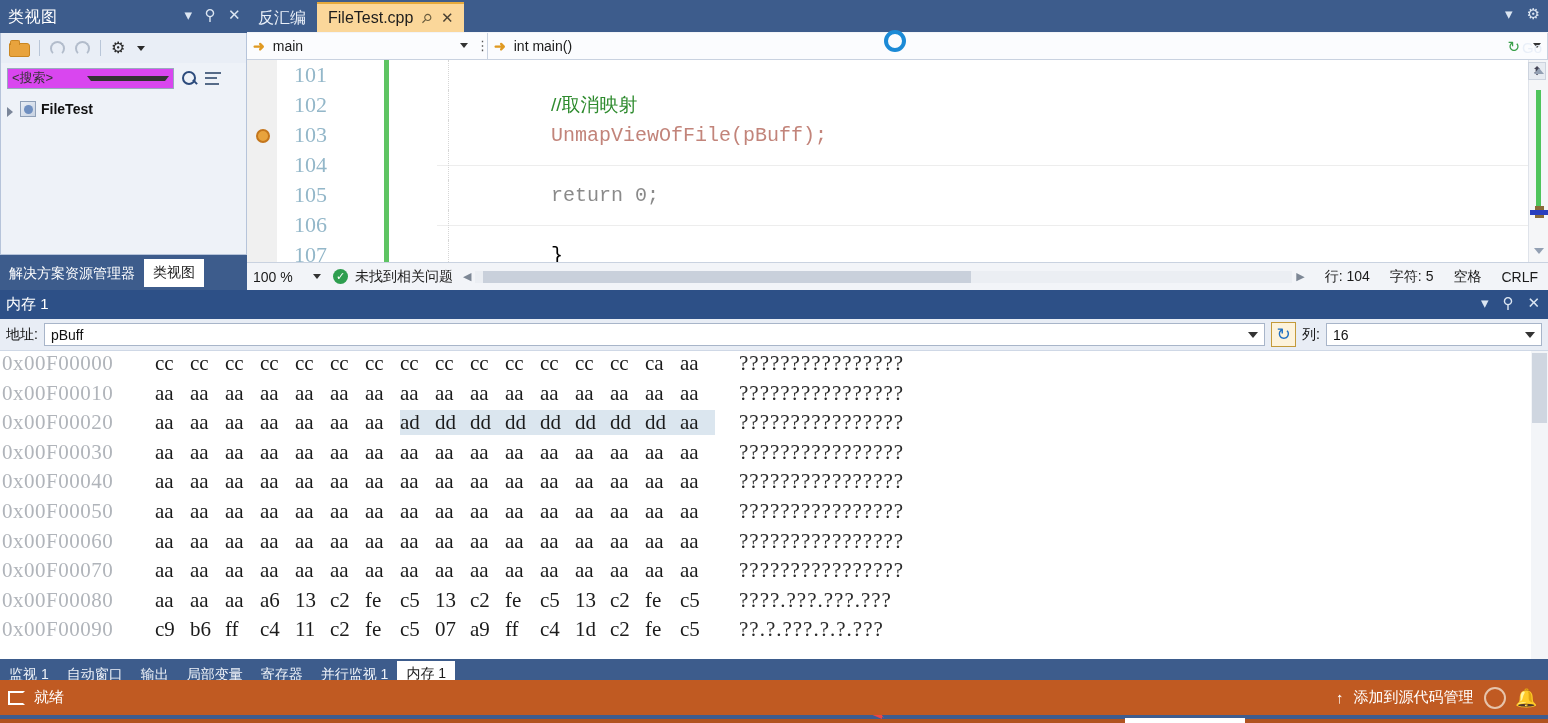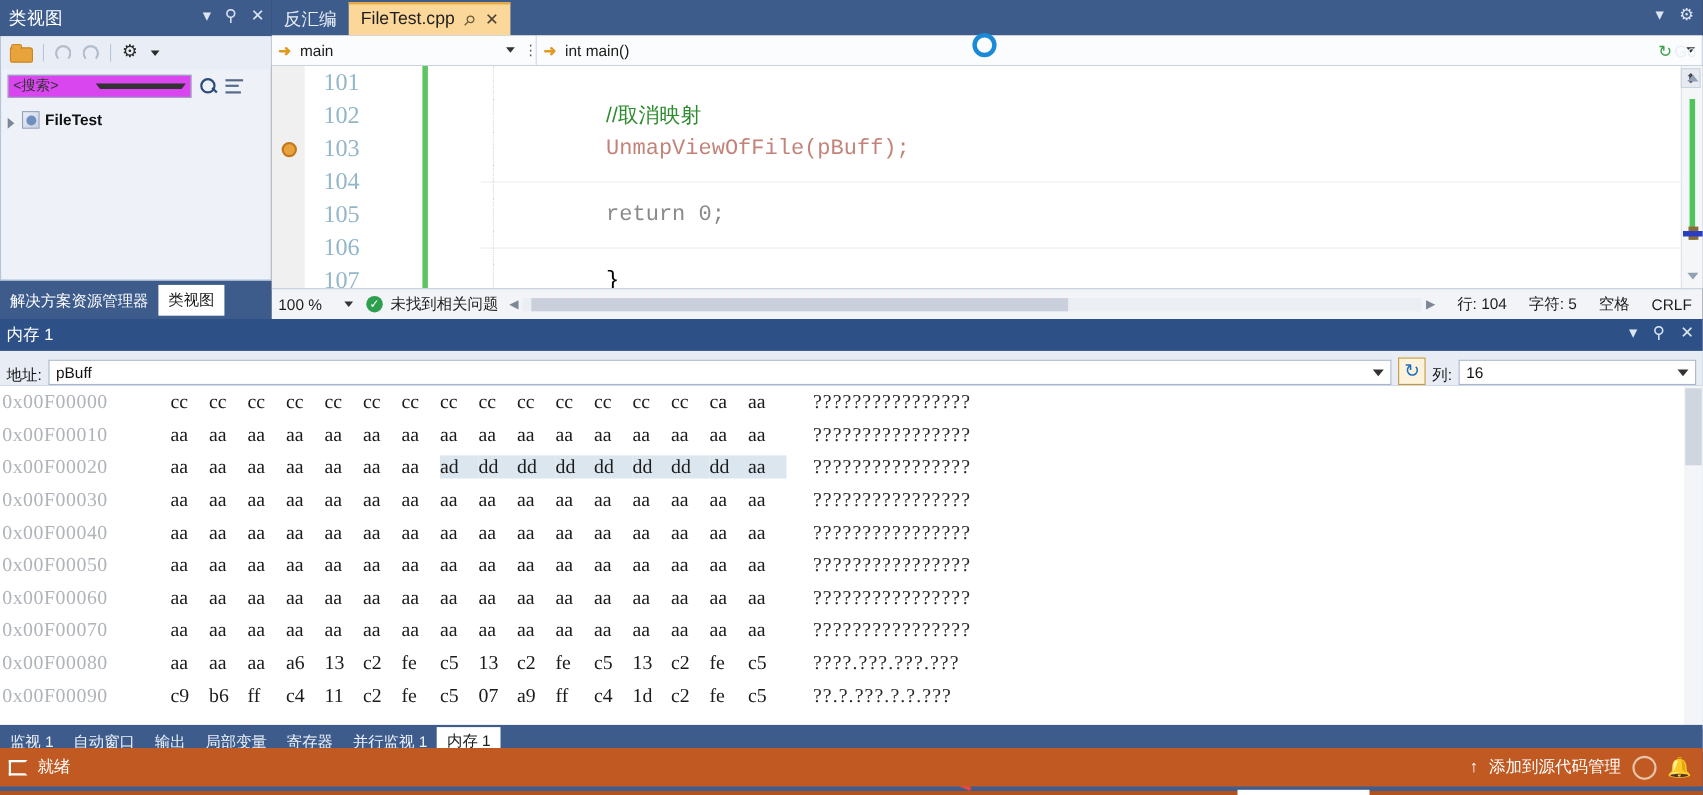--- a/index.html
+++ b/index.html
@@ -98,28 +98,28 @@
   .split-ico { position:absolute; right:2px; top:2px; width:18px; height:18px; background:#e7ebf1; border:1px solid #ccd3de; color:#445; font-size:12px; display:flex;align-items:center;justify-content:center;}
   .go-btn { display:flex; align-items:center; gap:2px; }
   .go-arrow { color:#3aa04a; font-size:15px; }
   .go-txt { font-size:15px; color:#e9eff8; }
   .blue-ring { position:absolute; left:884px; top:30px; width:22px; height:22px; border:4px solid #1b8ad6; border-radius:50%; }
 
   
   .memwin { position:absolute; left:0; top:290px; width:1548px; height:394px; background:#ffffff; }
   .mw-title { height:29px; background:#2d5087; color:#ffffff; font-size:15px; padding:5px 0 0 6px; position:relative;}
   .mw-title-ctrls { position:absolute; right:8px; top:5px; display:flex; gap:14px; align-items:center; }
-  .mw-addrbar { height:32px; background:#e8edf5; display:flex; align-items:flex-end; padding:0 6px; gap:6px; border-bottom:1px solid #cfd8e6;}
+  .mw-addrbar { height:32px; background:#e8edf5; display:flex; align-items:center; padding:0 6px; gap:6px; border-bottom:1px solid #cfd8e6;}
   .mw-lbl { font-size:14px; color:#101010; }
   .addr-input { flex:1; height:23px; background:#ffffff; border:1px solid #a8b5c9; display:flex; align-items:center; padding:0 6px; font-size:14px; color:#111; }
   .addr-dd { width:0;height:0;border-left:5px solid transparent;border-right:5px solid transparent;border-top:6px solid #333; margin-left:6px;}
   .refresh-btn { width:25px;height:25px; border:1px solid #c39a3a; background:#fdf3dc; display:flex;align-items:center;justify-content:center; color:#1f6fc4; font-size:17px;}
   .cols-input { width:216px; height:23px; background:#ffffff; border:1px solid #a8b5c9; display:flex; align-items:center; padding:0 6px; font-size:14px; color:#111;}
   .mw-grid { position:absolute; top:61px; left:0; width:1548px; height:312px; background:#ffffff; overflow:hidden; }
-  .mrow { height:29.6px; display:flex; align-items:center; font-family:"Liberation Serif", serif; font-size:18px; white-space:pre;}
+  .mrow { height:29.6px; display:flex; align-items:flex-start; font-family:"Liberation Serif", serif; font-size:21px; white-space:pre;}
   .maddr { width:155px; color:#b0b4ba; padding-left:2px; letter-spacing:.5px;}
   .mbytes { display:flex; }
   .byte { width:35px; text-align:left; color:#1b1b1b; }
   .byte.sel { background:#dbe6ef; }
   .mascii { margin-left:24px; color:#2b2b2b; letter-spacing:1px; font-family:"Liberation Serif", serif;}
   .mw-scroll { position:absolute; right:0; top:61px; width:17px; height:312px; background:#f3f5f8; }
   .mw-scroll .th { position:absolute; left:1px; top:2px; width:15px; height:70px; background:#cfd6e0;}
 
   
   .arrow-ann { position:absolute; left:838px; top:388px; width:160px; height:48px; pointer-events:none; }

